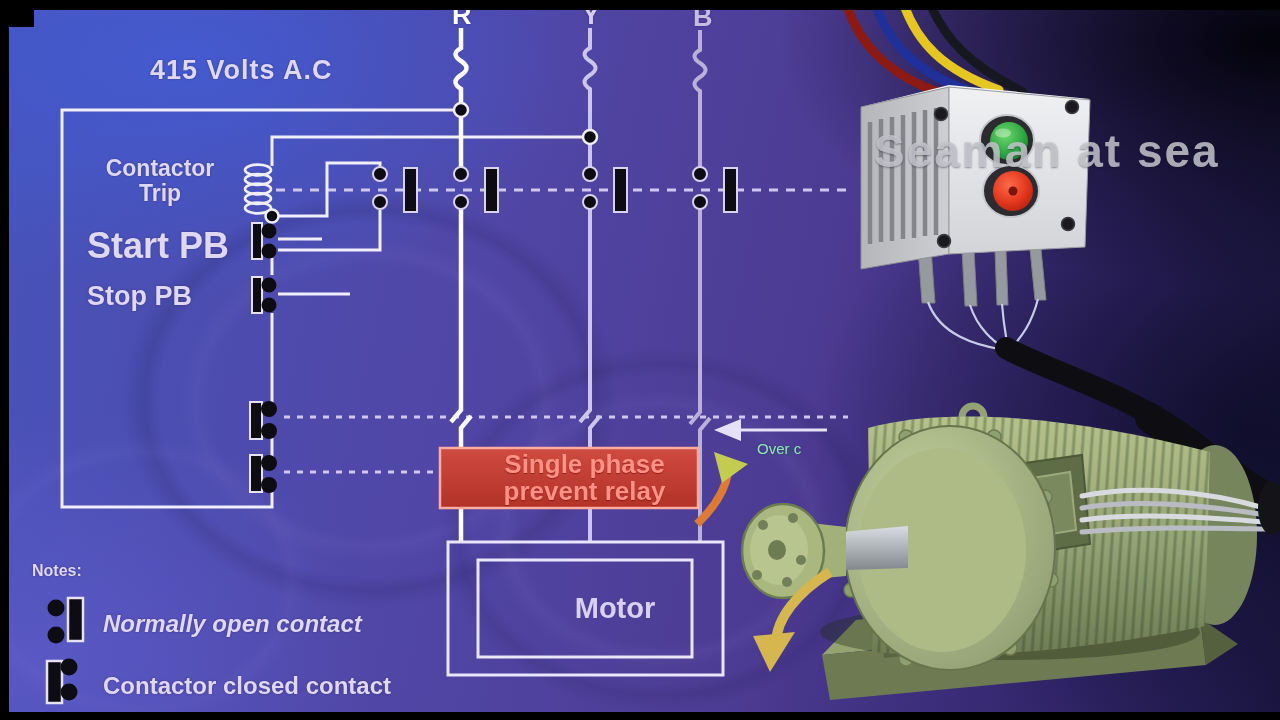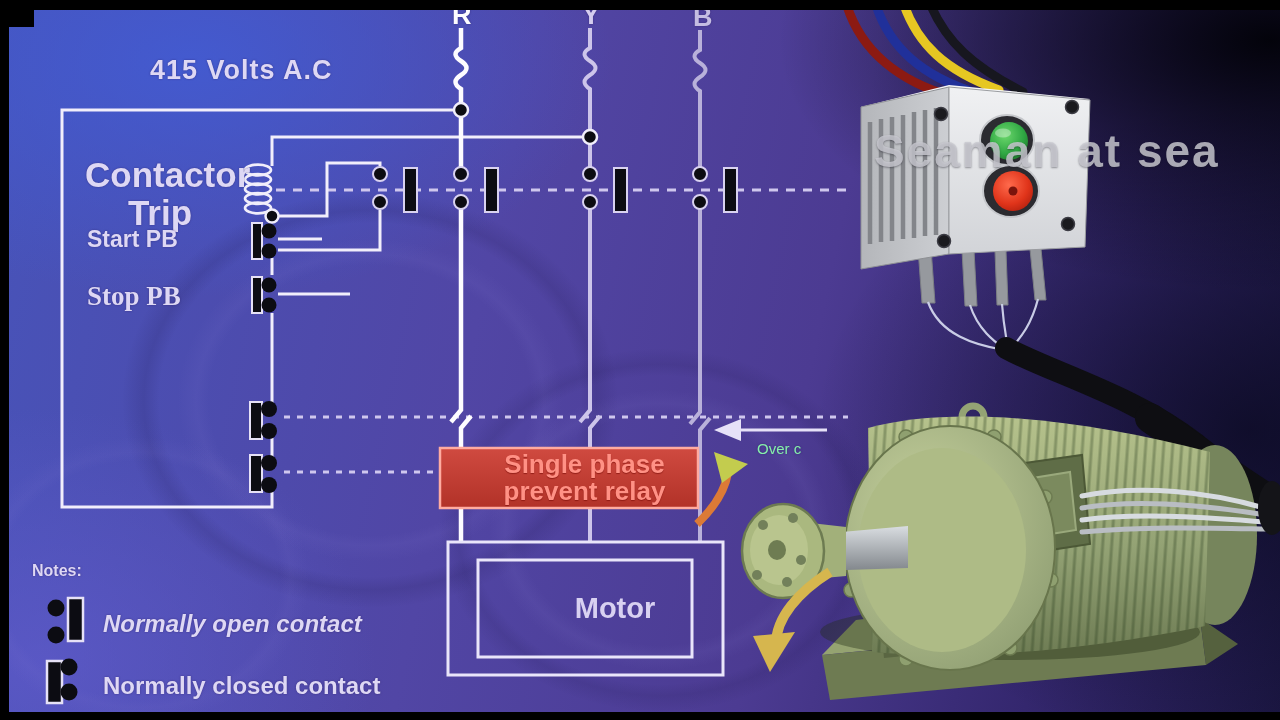--- a/index.html
+++ b/index.html
@@ -308,35 +308,35 @@
         <path d="M830,572 C798,592 776,618 776,644" stroke="#d6b64e" stroke-width="10" fill="none"></path>
         <polygon points="753,636 795,632 770,672" fill="#d6b64e"></polygon>
       </g>
     </g>
   </svg>
 
   <div class="lbl" style="left:150px;top:56px;font-size:27px;letter-spacing:1px;">415 Volts A.C</div>
   <div class="lbl" style="left:452px;top:1px;font-size:27px;color:#fdfcff;">R</div>
   <div class="lbl" style="left:582px;top:1px;font-size:27px;color:#d5cdef;">Y</div>
   <div class="lbl" style="left:693px;top:3px;font-size:27px;color:#c5bde2;">B</div>
-  <div class="lbl" style="left:85px;top:156px;width:150px;text-align:center;font-size:35px;">
+  <div class="lbl" style="left:85px;top:156px;width:150px;text-align:center;font-size:23px;">
     <div>Contactor</div>
     <div>Trip</div>
   </div>
-  <div class="lbl" style="left:87px;top:227px;font-size:23px;text-align:center;">Start PB</div>
-  <div class="lbl" style="left:87px;top:282px;font-size:27px;font-family:Liberation Serif, serif;">Stop PB</div>
+  <div class="lbl" style="left:87px;top:227px;font-size:36px;text-align:center;">Start PB</div>
+  <div class="lbl" style="left:87px;top:282px;font-size:27px;">Stop PB</div>
   <div class="lbl" style="left:757px;top:441px;font-size:15px;font-weight:400;color:#86efac;">Over c</div>
   <div class="redbox-text">
     <div>Single phase</div>
     <div>prevent relay</div>
   </div>
   <div class="motor-text">Motor</div>
   <div class="lbl" style="left:32px;top:562px;font-size:16px;">Notes:</div>
   <div class="lbl" style="left:103px;top:611px;font-size:24px;font-style:italic;">Normally open contact</div>
-  <div class="lbl" style="left:103px;top:673px;font-size:24px;">Normally closed contact</div>
+  <div class="lbl" style="left:103px;top:673px;font-size:24px;">Contactor closed contact</div>
 
   <div class="wm">Seaman at sea</div>
 
   <div class="frame" style="left:0;top:0;width:1280px;height:10px;"></div>
   <div class="frame" style="left:0;top:0;width:34px;height:27px;"></div>
   <div class="frame" style="left:0;top:0;width:9px;height:720px;"></div>
   <div class="frame" style="left:0;top:712px;width:1280px;height:8px;"></div>
 </div>
 
 </body></html>

